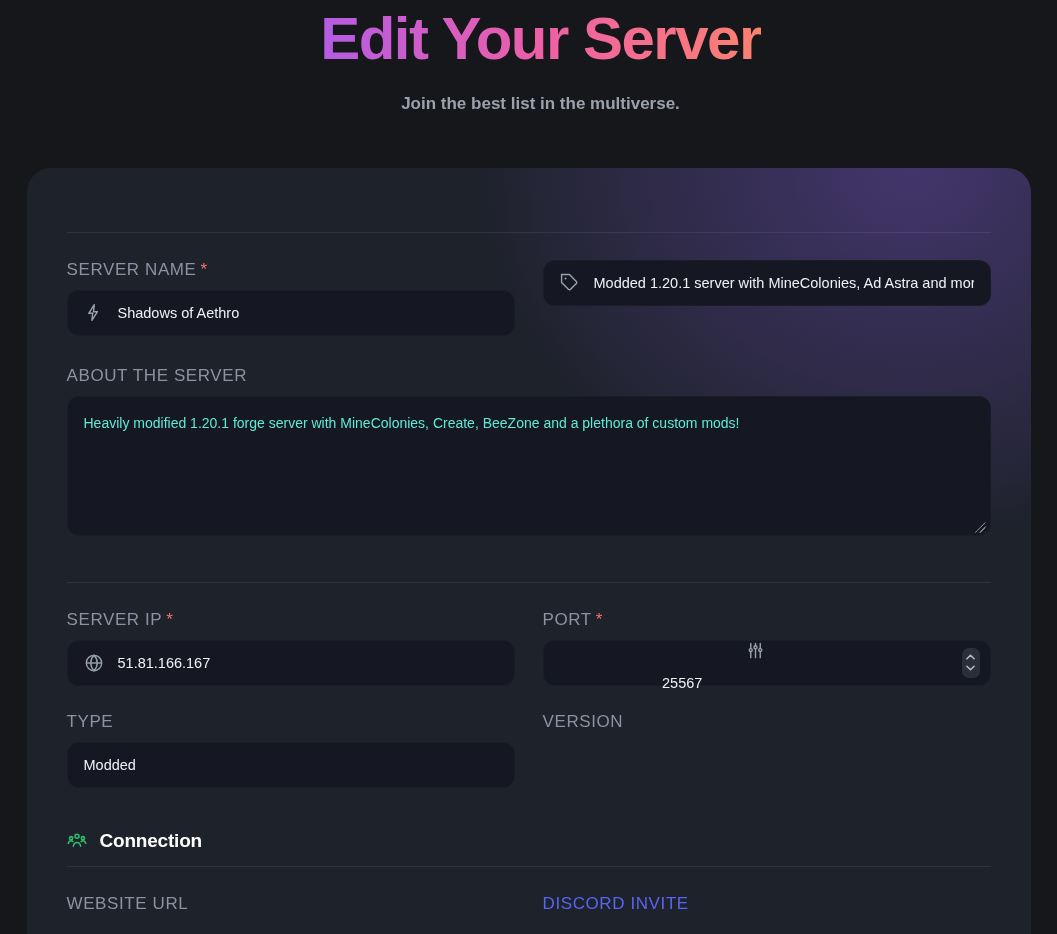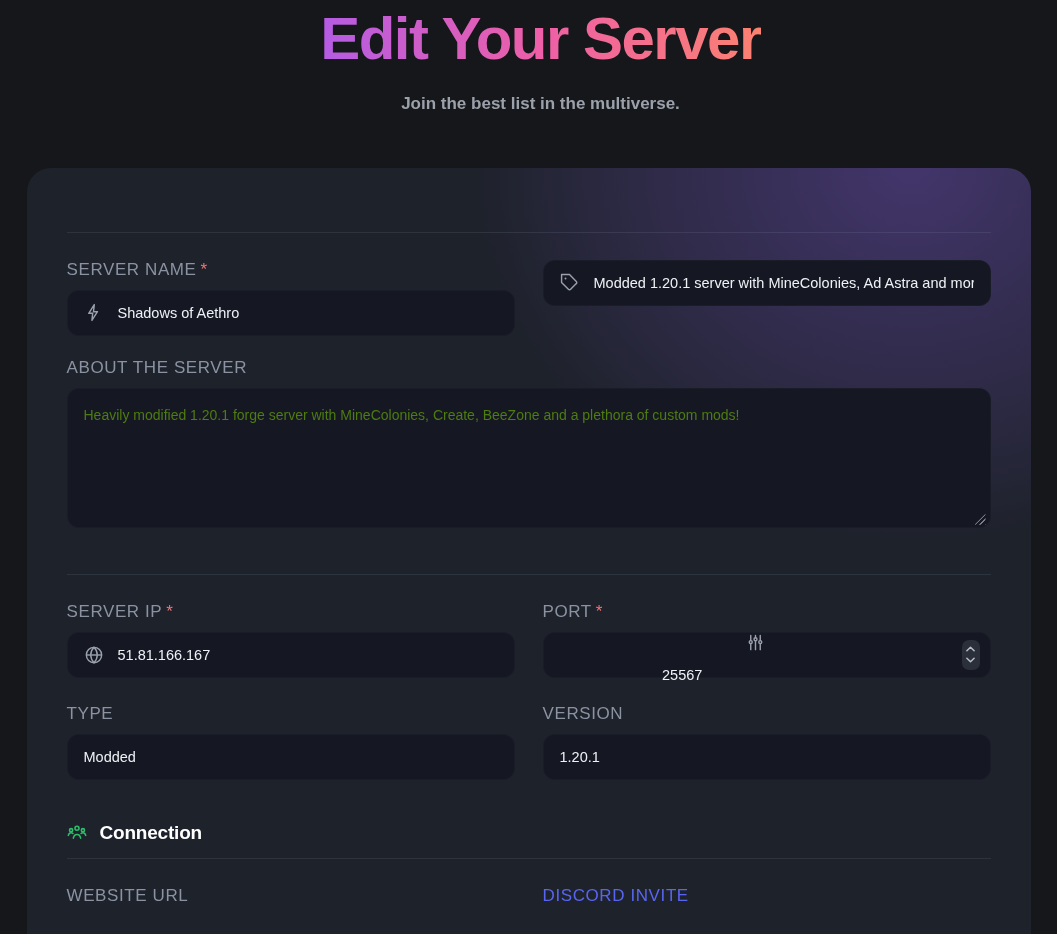--- a/index.html
+++ b/index.html
@@ -50,21 +50,21 @@
   .section-title { font-size: 19px; font-weight: 700; color: #ffffff; letter-spacing: -0.2px; }
   .divider { border-bottom: 1px solid rgba(148,163,184,0.14); margin-top: 14px; margin-bottom: 27px; }
 
   .grid-2 {
     display: grid;
     grid-template-columns: 1fr 1fr;
     column-gap: 28px;
     row-gap: 26px;
   }
   .field { display: block; }
-  .field-full { margin-top: 22px; }
+  .field-full { margin-top: 30px; }
 
   .label {
     font-size: 17px;
     font-weight: 400;
     letter-spacing: 0.6px;
     color: #8b92a1;
     margin-bottom: 10px;
     text-transform: uppercase;
   }
   .label .req { color: #f87171; margin-left: 4px; }
@@ -116,21 +116,21 @@
   .textarea-wrap { position: relative; }
   textarea {
     width: 100%;
     height: 140px;
     resize: none;
     border-radius: 12px;
     background: #151823;
     border: 1px solid rgba(255,255,255,0.025);
     outline: none;
     padding: 16px 16px;
-    color: #4d7c0f;
+    color: #5eead4;
     font-size: 14px;
     line-height: 1.45;
     font-family: "Liberation Sans", sans-serif;
   }
   .resize-handle {
     position: absolute;
     right: 5px;
     bottom: 7px;
     width: 11px;
     height: 11px;
@@ -250,23 +250,20 @@
           <span>TYPE</span>
         </div>
         <div class="input-wrap">
           <input type="text" value="Modded" style="">
         </div>
       </div>
 
       <div class="field">
         <div class="label">
           <span>VERSION</span>
-        </div>
-        <div class="input-wrap">
-          <input type="text" value="1.20.1" style="">
         </div>
       </div>
     </div>
   </section>
 
   <section class="section">
     <div class="section-header">
       <span class="section-icon">
         <svg viewBox="0 0 24 24" width="20" height="20" fill="none" stroke="#2ebd6b" stroke-width="1.9" stroke-linecap="round">
           <circle cx="12" cy="6.3" r="2.4"></circle>

